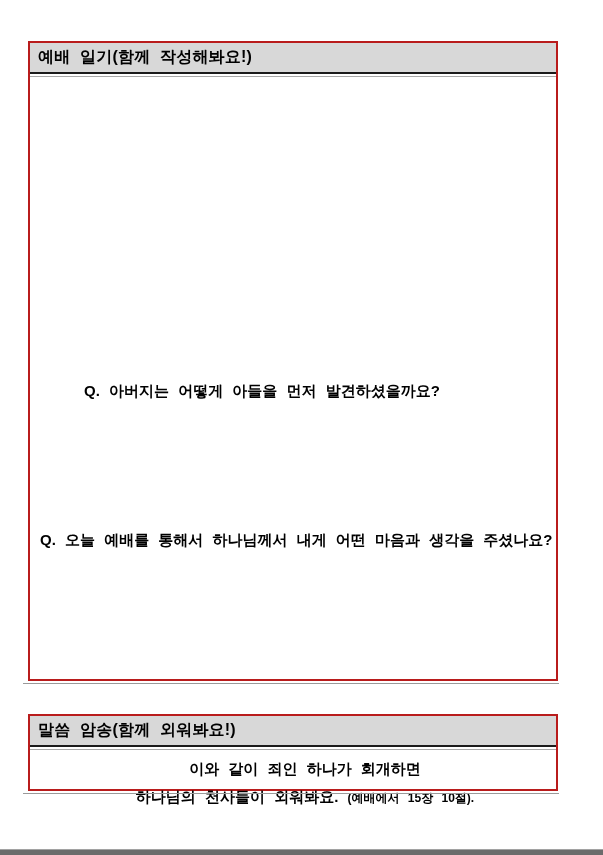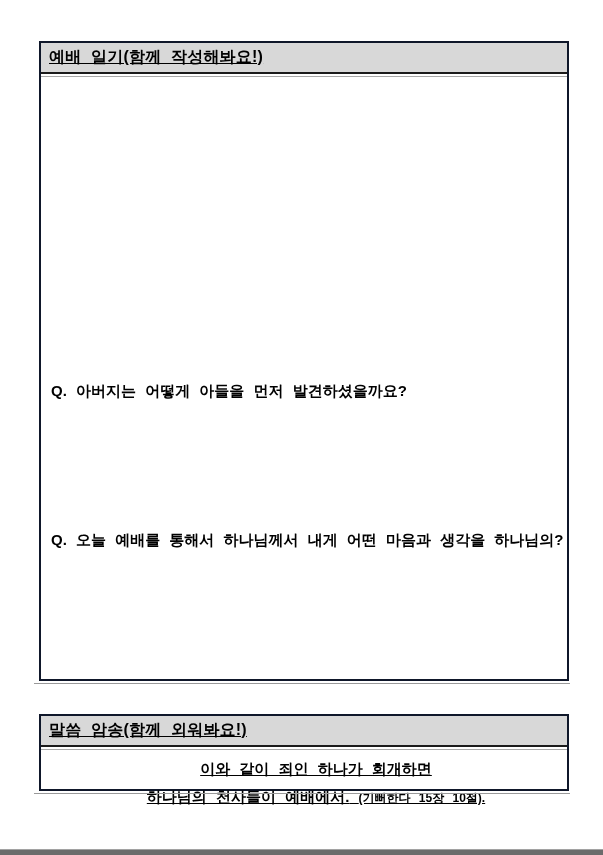--- a/index.html
+++ b/index.html
@@ -6,26 +6,25 @@
   body {
     width: 603px; height: 855px;
     position: relative;
     background: #ffffff;
     color: #000;
     font-family: "Liberation Sans", sans-serif;
     overflow: hidden;
   }
   .section {
     position: absolute;
-    left: 39px;
+    left: 28px;
     width: 530px;
     box-sizing: border-box;
-    border: 2px solid #0f172a;
+    border: 2px solid #b91c1c;
     background: #fff;
-    text-decoration: underline;
   }
   
   .section::after {
     content: "";
     position: absolute;
     left: -7px; right: -3px; bottom: -5px;
     height: 1px;
     background: #9a9a9a;
   }
   #diary-section  { top: 41px;  height: 640px; }
@@ -54,21 +53,21 @@
     left: 10px;
     margin: 0;
     font-weight: bold;
     font-size: 15px;
     word-spacing: 5px;
     white-space: nowrap;
     line-height: 18px;
   }
   .q0 { top: 52px; }
   .q1 { top: 187px; }
-  .q2 { top: 339px; }
+  .q2 { top: 339px; margin-left: 44px; }
   .q3 { top: 488px; }
   .answer-space {
     position: absolute;
     left: 4px; right: 4px;
     height: 110px;
     background: transparent;
   }
   .a0 { top: 74px; }
   .a1 { top: 209px; }
   .a2 { top: 361px; }
@@ -105,31 +104,31 @@
   </div>
   <div class="sec-rule"></div>
 
   <div class="answer-space a0"></div>
 
   <div class="answer-space a1"></div>
 
   <p class="question q2">Q. 아버지는 어떻게 아들을 먼저 발견하셨을까요?</p>
   <div class="answer-space a2"></div>
 
-  <p class="question q3">Q. 오늘 예배를 통해서 하나님께서 내게 어떤 마음과 생각을 하나님의?</p>
+  <p class="question q3">Q. 오늘 예배를 통해서 하나님께서 내게 어떤 마음과 생각을 주셨나요?</p>
   <div class="answer-space a3"></div>
 </section>
 
 <section class="section" id="memory-section">
   <div class="sec-header">
     <span>말씀 암송(함께 외워봐요!)</span>
   </div>
   <div class="sec-rule"></div>
   <div class="verse-body">
     <div>이와 같이 죄인 하나가 회개하면</div>
     <div>
-      <span>하나님의 천사들이 예배에서.</span>
-      <span class="verse-ref">(기뻐한다 15장 10절).</span>
+      <span>하나님의 천사들이 외워봐요.</span>
+      <span class="verse-ref">(예배에서 15장 10절).</span>
     </div>
   </div>
 </section>
 
 <div class="footer-bar"></div>
 
 </body></html>

